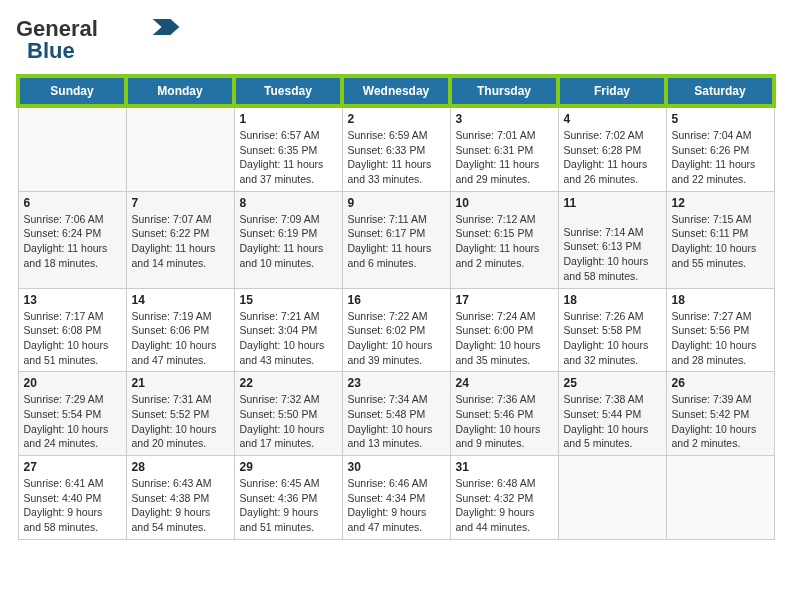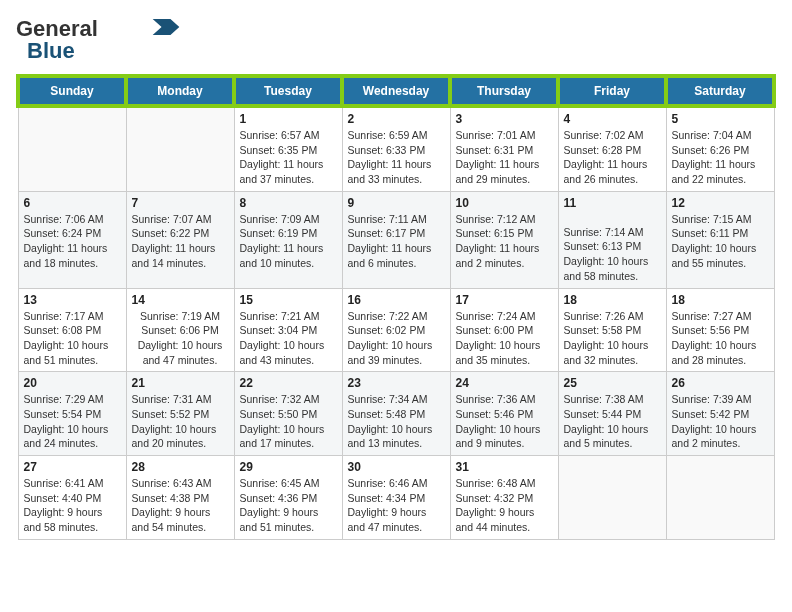--- a/index.html
+++ b/index.html
@@ -207,21 +207,21 @@
       <tr>
         <td>
           <span class="day-number">13</span>
           <div class="day-info" style="white-space: pre-line;">Sunrise: 7:17 AM
 Sunset: 6:08 PM
 Daylight: 10 hours
 and 51 minutes.</div>
         </td>
         <td>
           <span class="day-number">14</span>
-          <div class="day-info" style="white-space: pre-line; text-align: center;">Sunrise: 7:19 AM
+          <div class="day-info" style="white-space: pre-line;">Sunrise: 7:19 AM
 Sunset: 6:06 PM
 Daylight: 10 hours
 and 47 minutes.</div>
         </td>
         <td>
           <span class="day-number">15</span>
           <div class="day-info" style="white-space: pre-line;">Sunrise: 7:21 AM
 Sunset: 3:04 PM
 Daylight: 10 hours
 and 43 minutes.</div>

